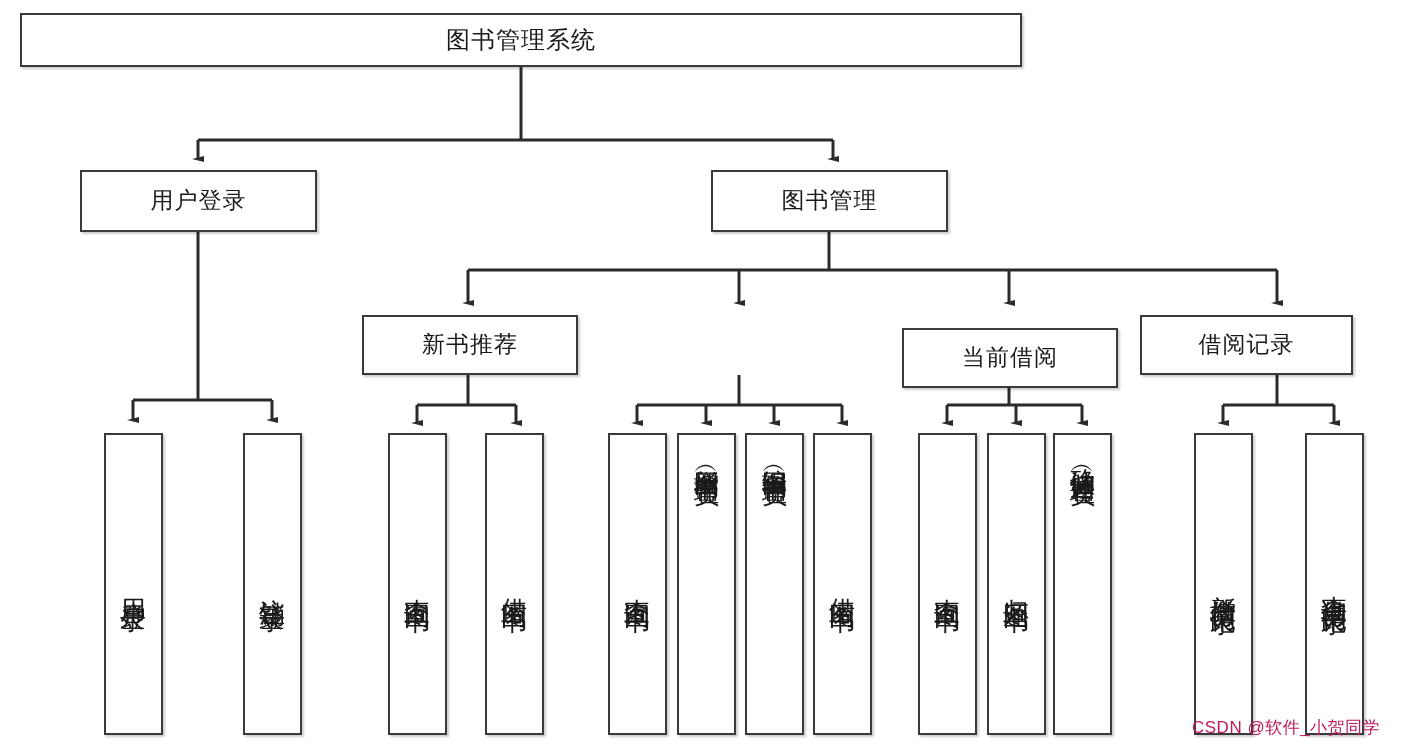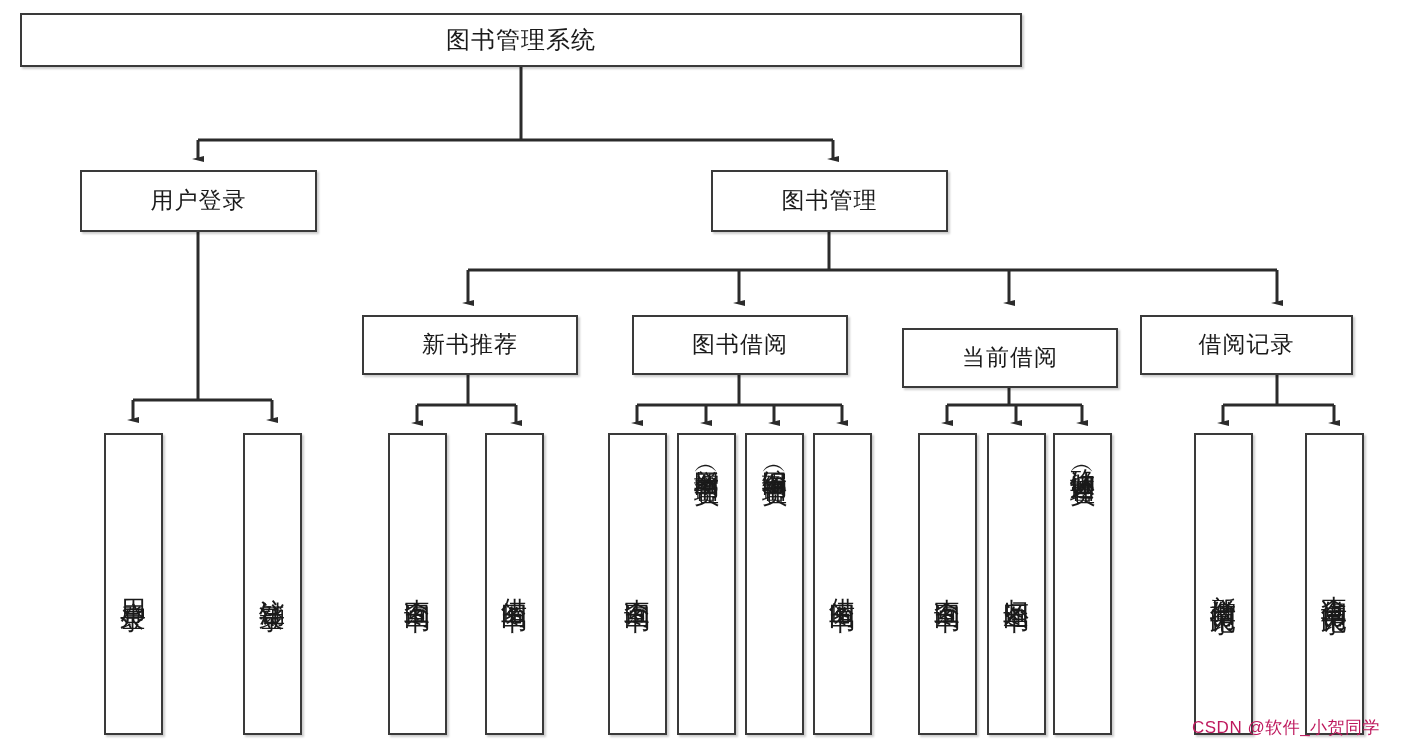--- a/index.html
+++ b/index.html
@@ -126,23 +126,20 @@
   <div class="node h" style="left:80px;top:170px;width:237px;height:62px;">
     <span class="label">用户登录</span>
   </div>
   <div class="node h" style="left:362px;top:315px;width:216px;height:60px;">
     <span class="label">新书推荐</span>
   </div>
 
   <div class="node h" style="left:711px;top:170px;width:237px;height:62px;">
     <span class="label">图书管理</span>
   </div>
-  <div class="node h" style="left:632px;top:315px;width:216px;height:60px;">
-    <span class="label">图书借阅</span>
-  </div>
   <div class="node h" style="left:902px;top:328px;width:216px;height:60px;">
     <span class="label">当前借阅</span>
   </div>
   <div class="node h" style="left:1140px;top:315px;width:213px;height:60px;">
     <span class="label">借阅记录</span>
   </div>
 
   <div class="node v mid" style="left:104px;top:433px;width:59px;height:302px;">
     <span class="label">用户登录</span>
   </div>

